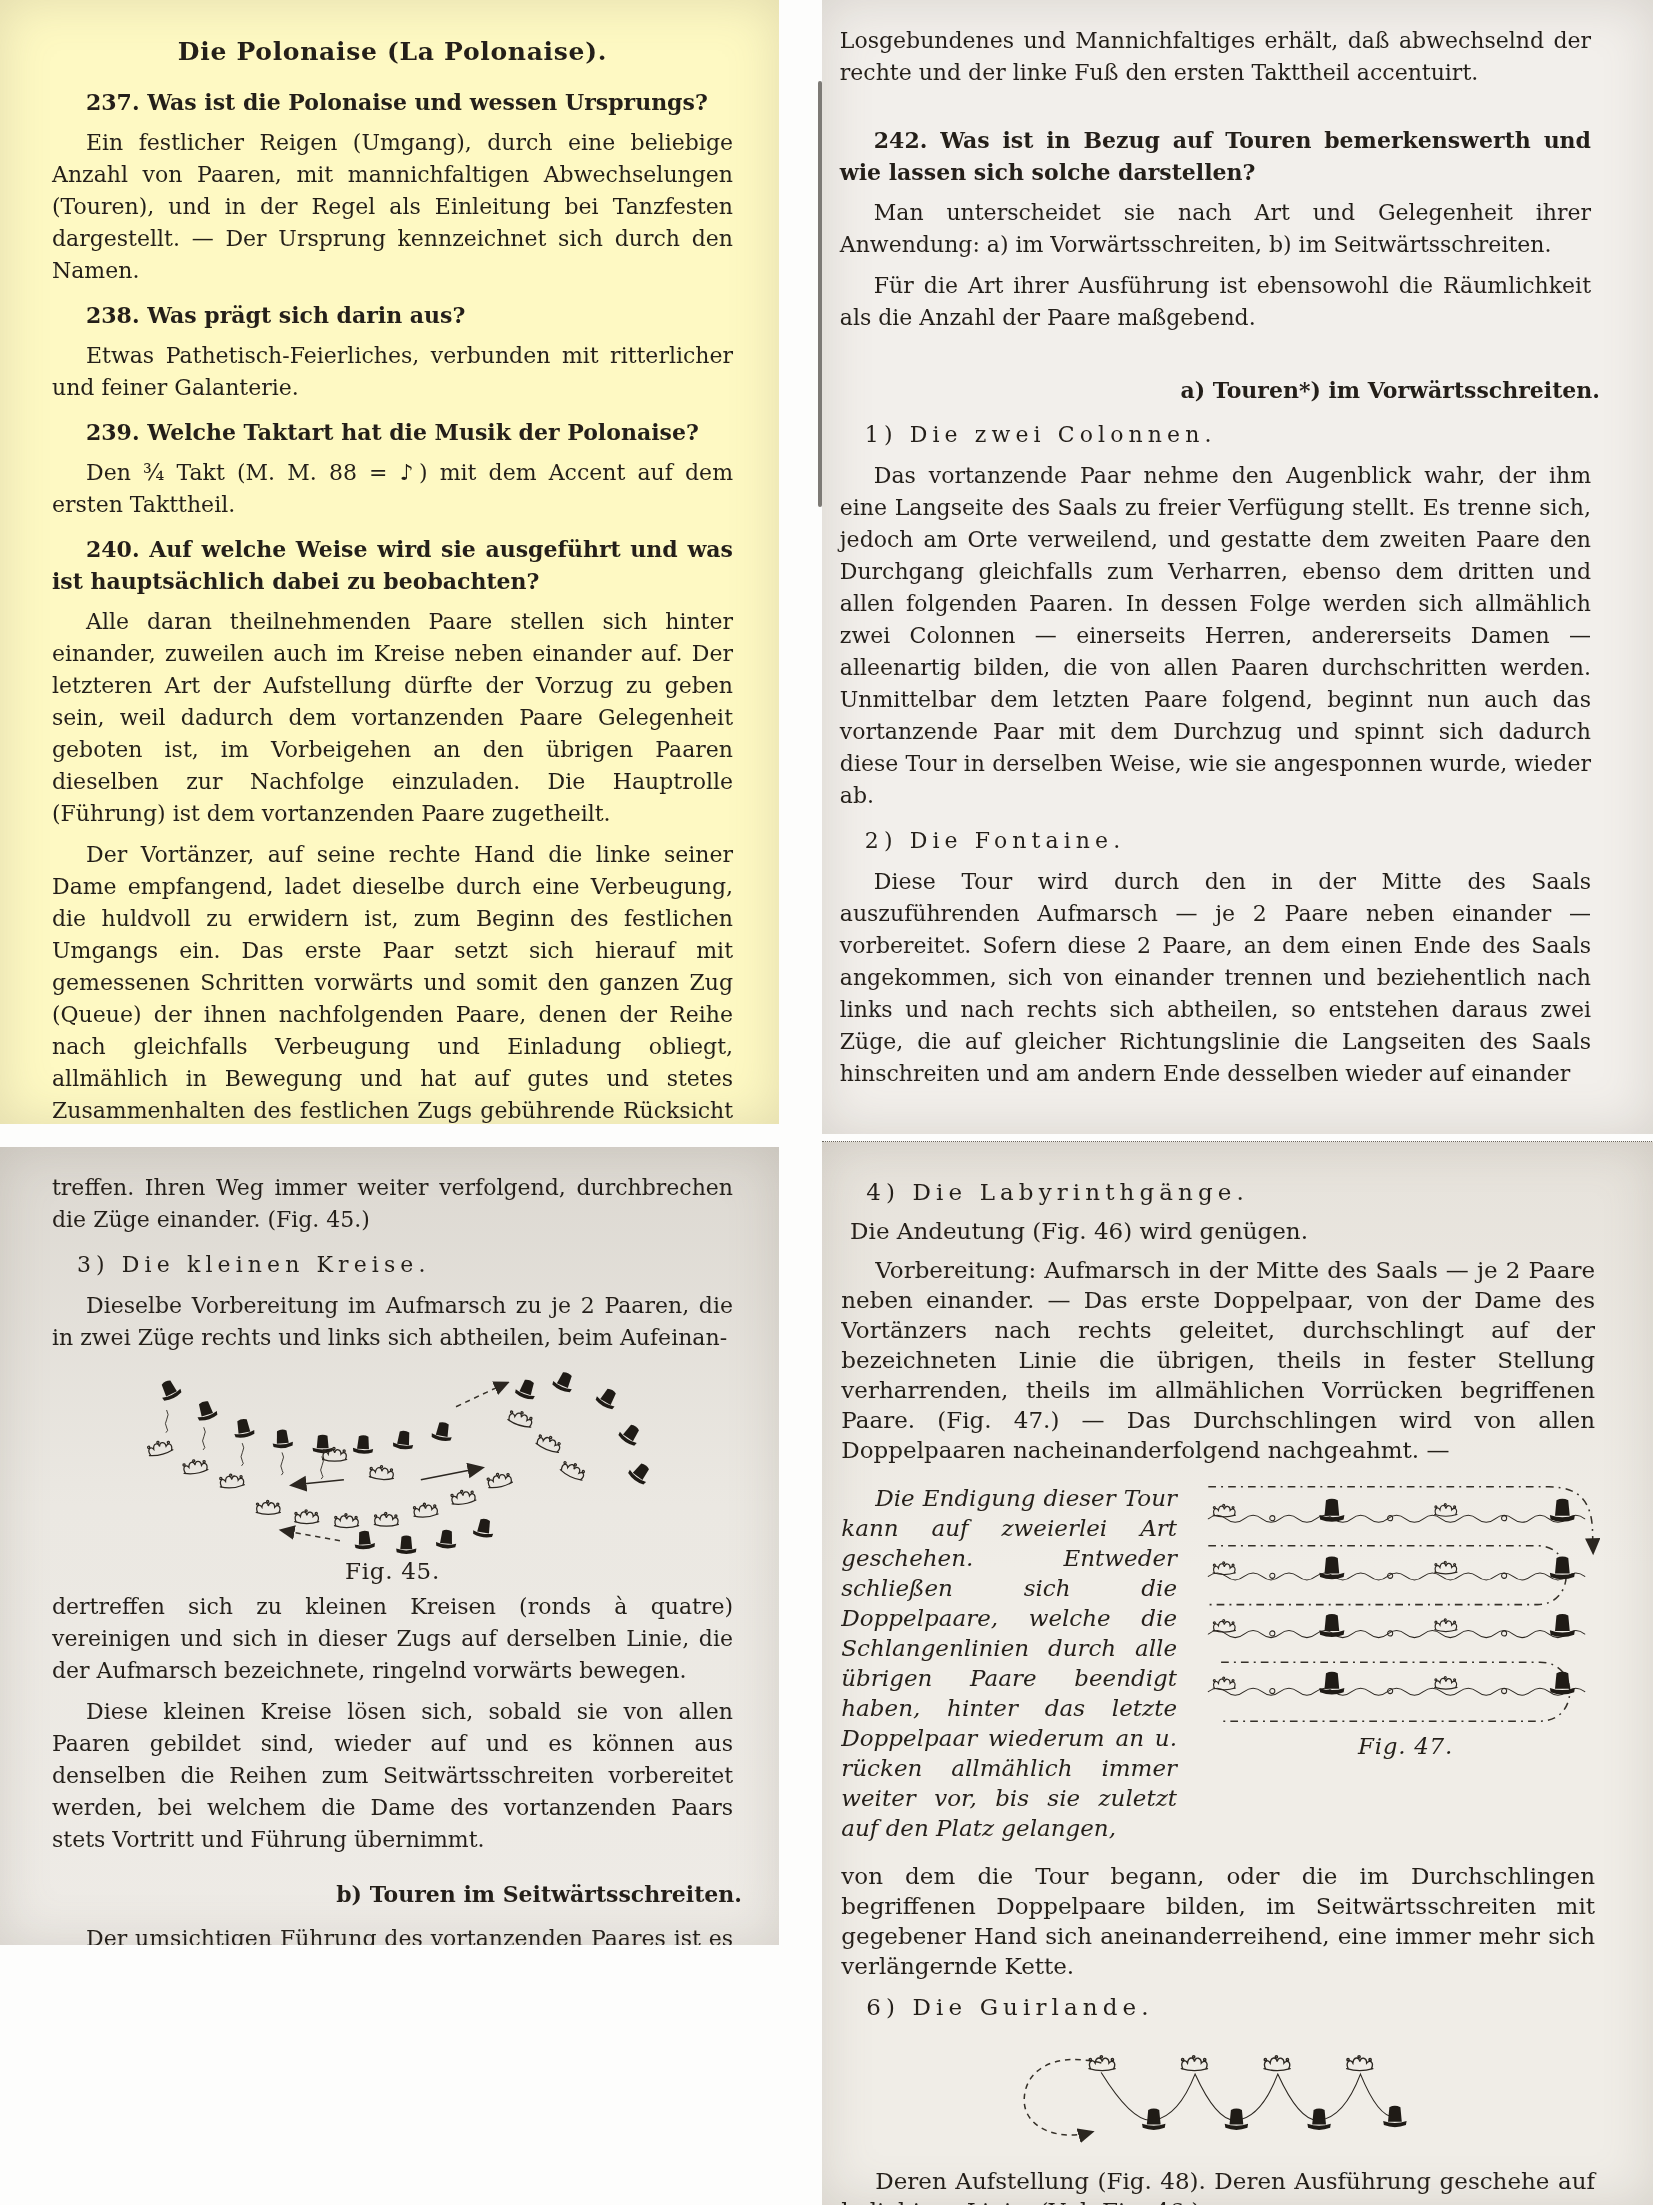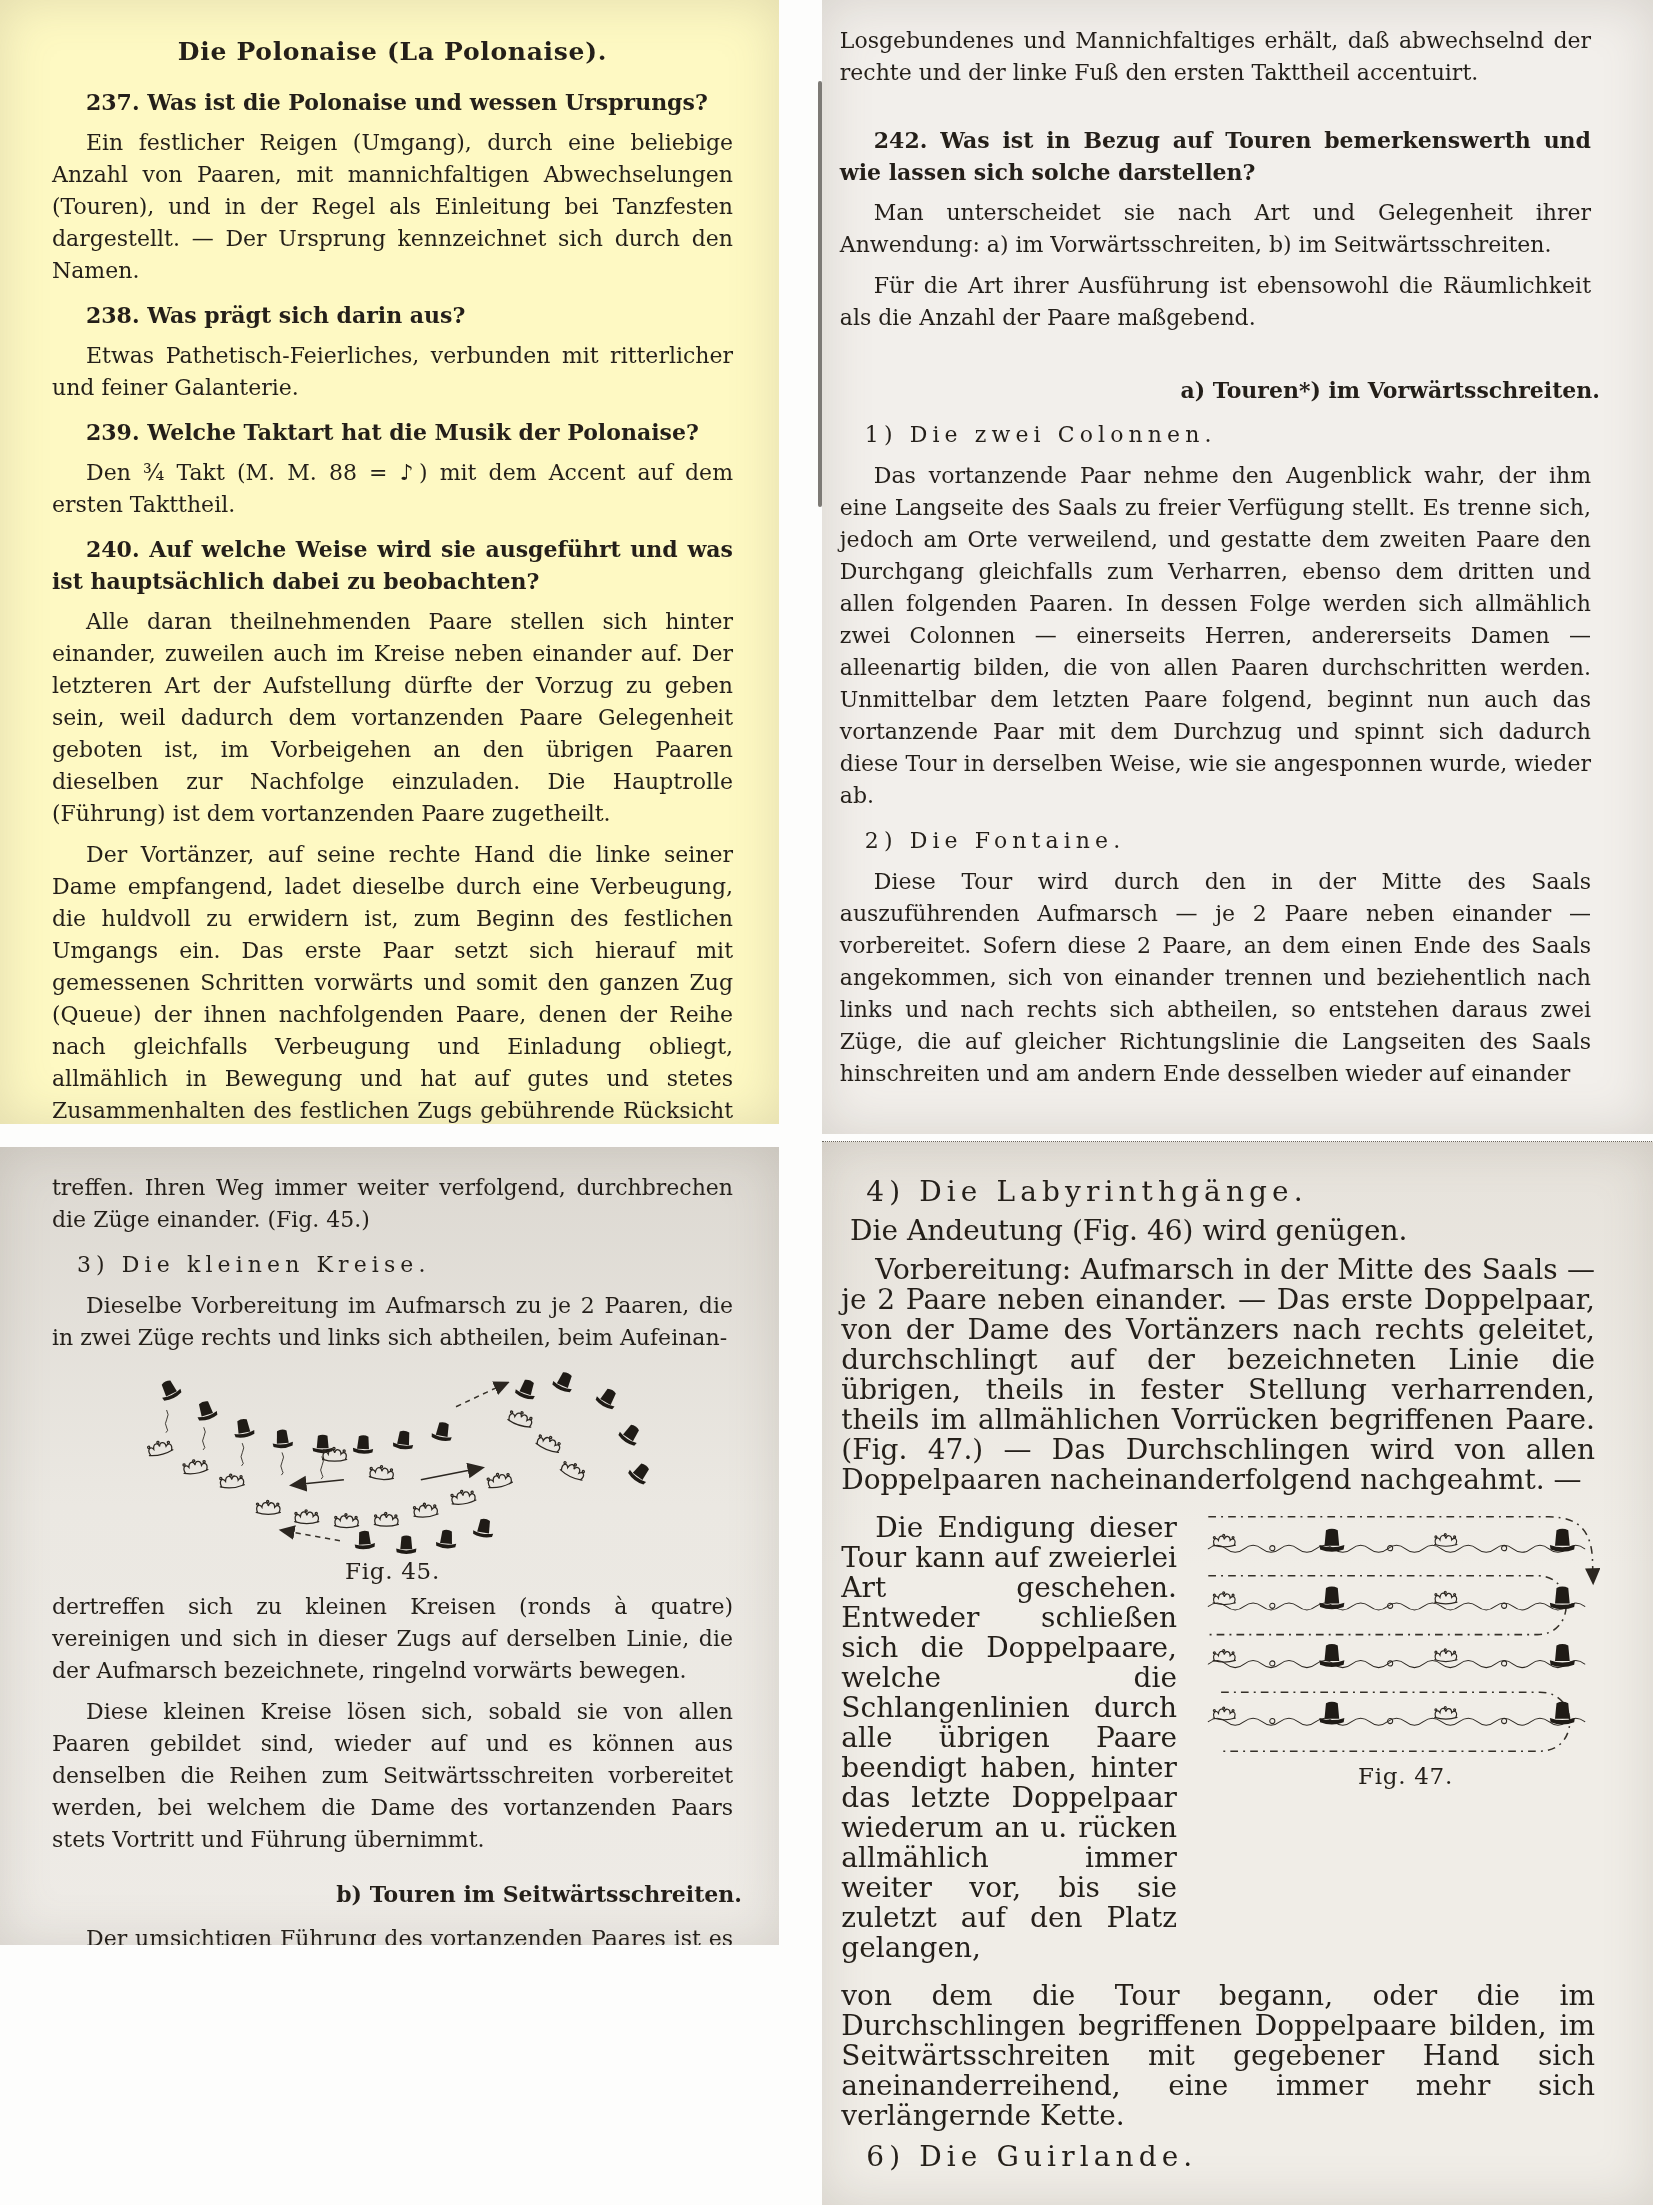--- a/index.html
+++ b/index.html
@@ -13,31 +13,31 @@
   #page-tr{left:822px;top:0;width:832px;height:1134px;background:#f2efeb;}
   #page-bl{left:0;top:1147px;width:779px;height:798px;background:linear-gradient(180deg,#dcd8d1,#ebe8e2 45%,#eeebe6);}
   #page-br{left:822px;top:1141px;width:832px;height:1064px;background:linear-gradient(180deg,#e6e2db,#f0ede7 40%);border-top:1.5px dotted #6b665d;}
   #page-tl .inner{padding:17.6px 37px 0 43px;}
   #page-tr .inner{padding:16px 54px 0 8.8px;}
   #page-bl .inner{padding:16px 37px 0 43px;}
   #page-br .inner{padding:25px 50px 0 10.3px;}
   .edge-sliver{position:absolute;left:818px;top:81px;width:3.7px;height:426px;background:#39342c;opacity:.65;border-radius:2.2px;}
 
   p{margin:9px;text-align:justify;font-size:22px;line-height:32px;}
-  #page-br p{font-size:28px;line-height:30px;}
+  #page-br p{font-size:23px;line-height:30px;}
   .indent{text-indent:34px;}
   .title{font-size:25px;font-weight:bold;text-align:center;margin:19px 0 20.6px;letter-spacing:0.7px;}
   .qhead{font-weight:bold;text-indent:34px;margin-top:11.8px;}
   .center-head{font-weight:bold;text-align:right;margin:22px 0 13.2px;text-indent:0;}
   .tour-head{letter-spacing:5.1px;text-indent:34px;margin:13.2px 0 5.9px;}
   #page-br .tour-head{margin:10.3px 0 4.4px;}
   .small-indent{text-indent:8.8px;}
   figure{margin:8.8px 0 5.9px;text-align:center;}
   .caption{text-align:center;font-size:23px;line-height:20.6px;margin-top:2.9px;letter-spacing:0.7px;}
-  .cols{display:flex;gap:21px;margin-top:4.4px;}
+  .cols{display:flex;gap:21px;margin-top:4.4px;font-style:italic;}
   .cols .txt{width:346px;}
   .cols .figcol{flex:1;text-align:center;}
 
   svg .ink{fill:#1f1b16;stroke:none;}
   svg .ln{fill:none;stroke:#2b2620;stroke-width:2;stroke-linecap:round;}
   svg .thin{fill:none;stroke:#2b2620;stroke-width:1.6;stroke-linecap:round;}
   svg .dash{fill:none;stroke:#353028;stroke-width:2.4;stroke-dasharray:12 8 3 8;}
   svg .dash2{fill:none;stroke:#353028;stroke-width:2.2;stroke-dasharray:8 7;}
   svg .arrowline{fill:none;stroke:#2b2620;stroke-width:2.4;}
 </style>

